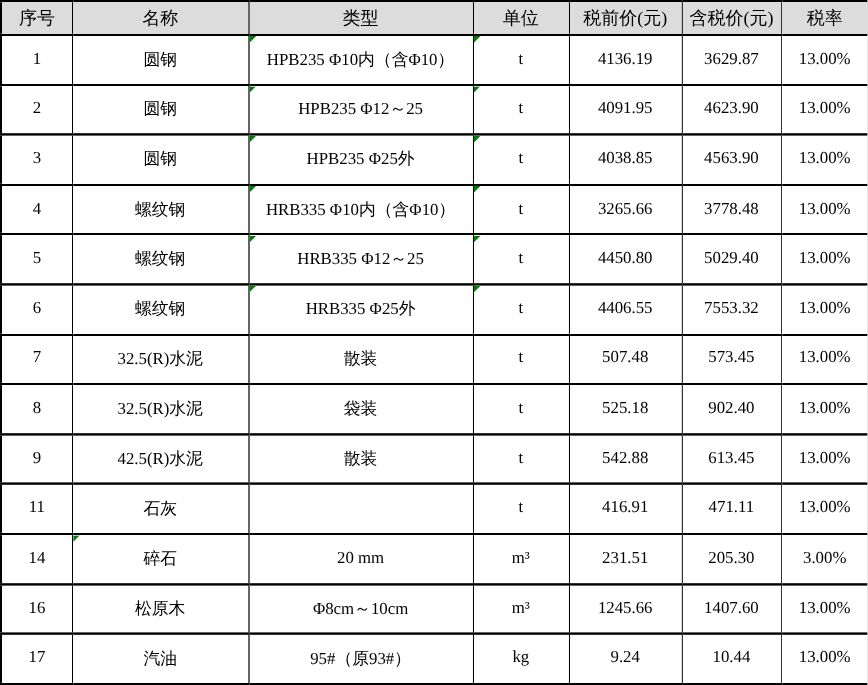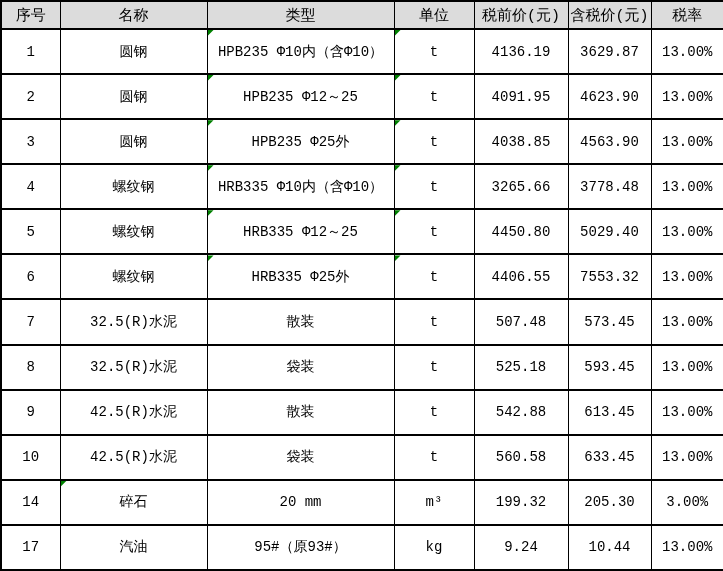--- a/index.html
+++ b/index.html
@@ -1,18 +1,18 @@
 <!DOCTYPE html>
 <html><head>
 <meta charset="utf-8">
 <style>
   html,body { margin:0; padding:0; background:#ffffff; }
   .sheet {
     width:723px; height:571px; overflow:hidden; background:#ffffff;
-    font-family:Liberation Mono, monospace;
+    font-family:Liberation Serif, serif;
   }
   table.price-table {
     border-collapse:collapse; table-layout:fixed;
     width:723px; height:571px;
     font-size:14px; color:#000;
   }
   table.price-table { border:2px solid #000; }
   .price-table th, .price-table td {
     border:1px solid #000;
     border-top-width:2px; border-bottom-width:2px;
@@ -123,49 +123,58 @@
           <td>507.48</td>
           <td>573.45</td>
           <td>13.00%</td>
         </tr>
         <tr>
           <td>8</td>
           <td>32.5(R)水泥</td>
           <td>袋装</td>
           <td>t</td>
           <td>525.18</td>
-          <td>593.45</td>
+          <td>902.40</td>
           <td>13.00%</td>
         </tr>
         <tr>
           <td>9</td>
           <td>42.5(R)水泥</td>
           <td>散装</td>
           <td>t</td>
           <td>542.88</td>
           <td>613.45</td>
           <td>13.00%</td>
         </tr>
         <tr>
-          <td>10</td>
-          <td>42.5(R)水泥</td>
-          <td>袋装</td>
+          <td>11</td>
+          <td>石灰</td>
+          <td></td>
           <td>t</td>
-          <td>560.58</td>
-          <td>633.45</td>
+          <td>416.91</td>
+          <td>471.11</td>
           <td>13.00%</td>
         </tr>
         <tr>
           <td>14</td>
           <td>碎石<span class="corner-marker" style="background: rgb(0, 128, 0);"></span></td>
           <td>20 mm</td>
           <td>m³</td>
-          <td>199.32</td>
+          <td>231.51</td>
           <td>205.30</td>
           <td>3.00%</td>
+        </tr>
+        <tr>
+          <td>16</td>
+          <td>松原木</td>
+          <td>Φ8cm～10cm</td>
+          <td>m³</td>
+          <td>1245.66</td>
+          <td>1407.60</td>
+          <td>13.00%</td>
         </tr>
         <tr>
           <td>17</td>
           <td>汽油</td>
           <td>95#（原93#）</td>
           <td>kg</td>
           <td>9.24</td>
           <td>10.44</td>
           <td>13.00%</td>
         </tr>

